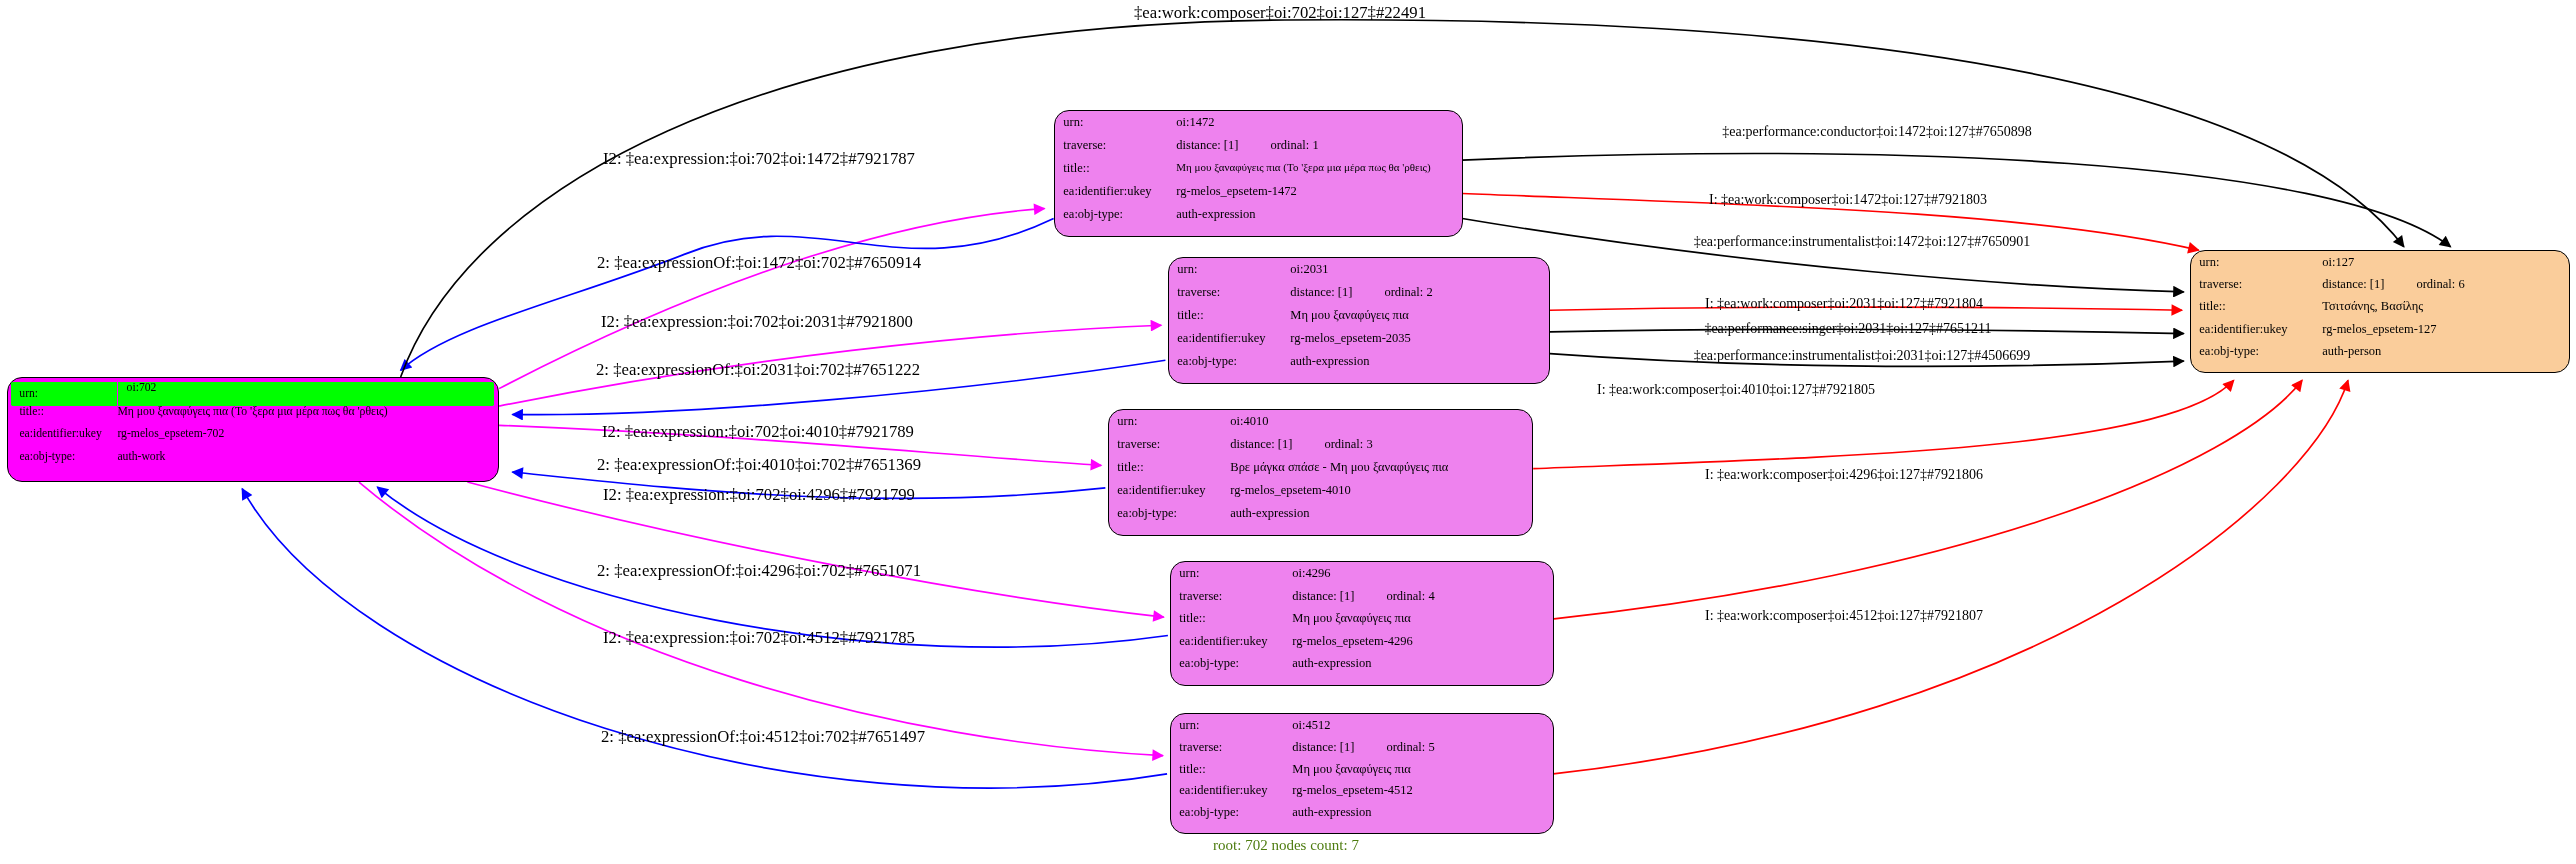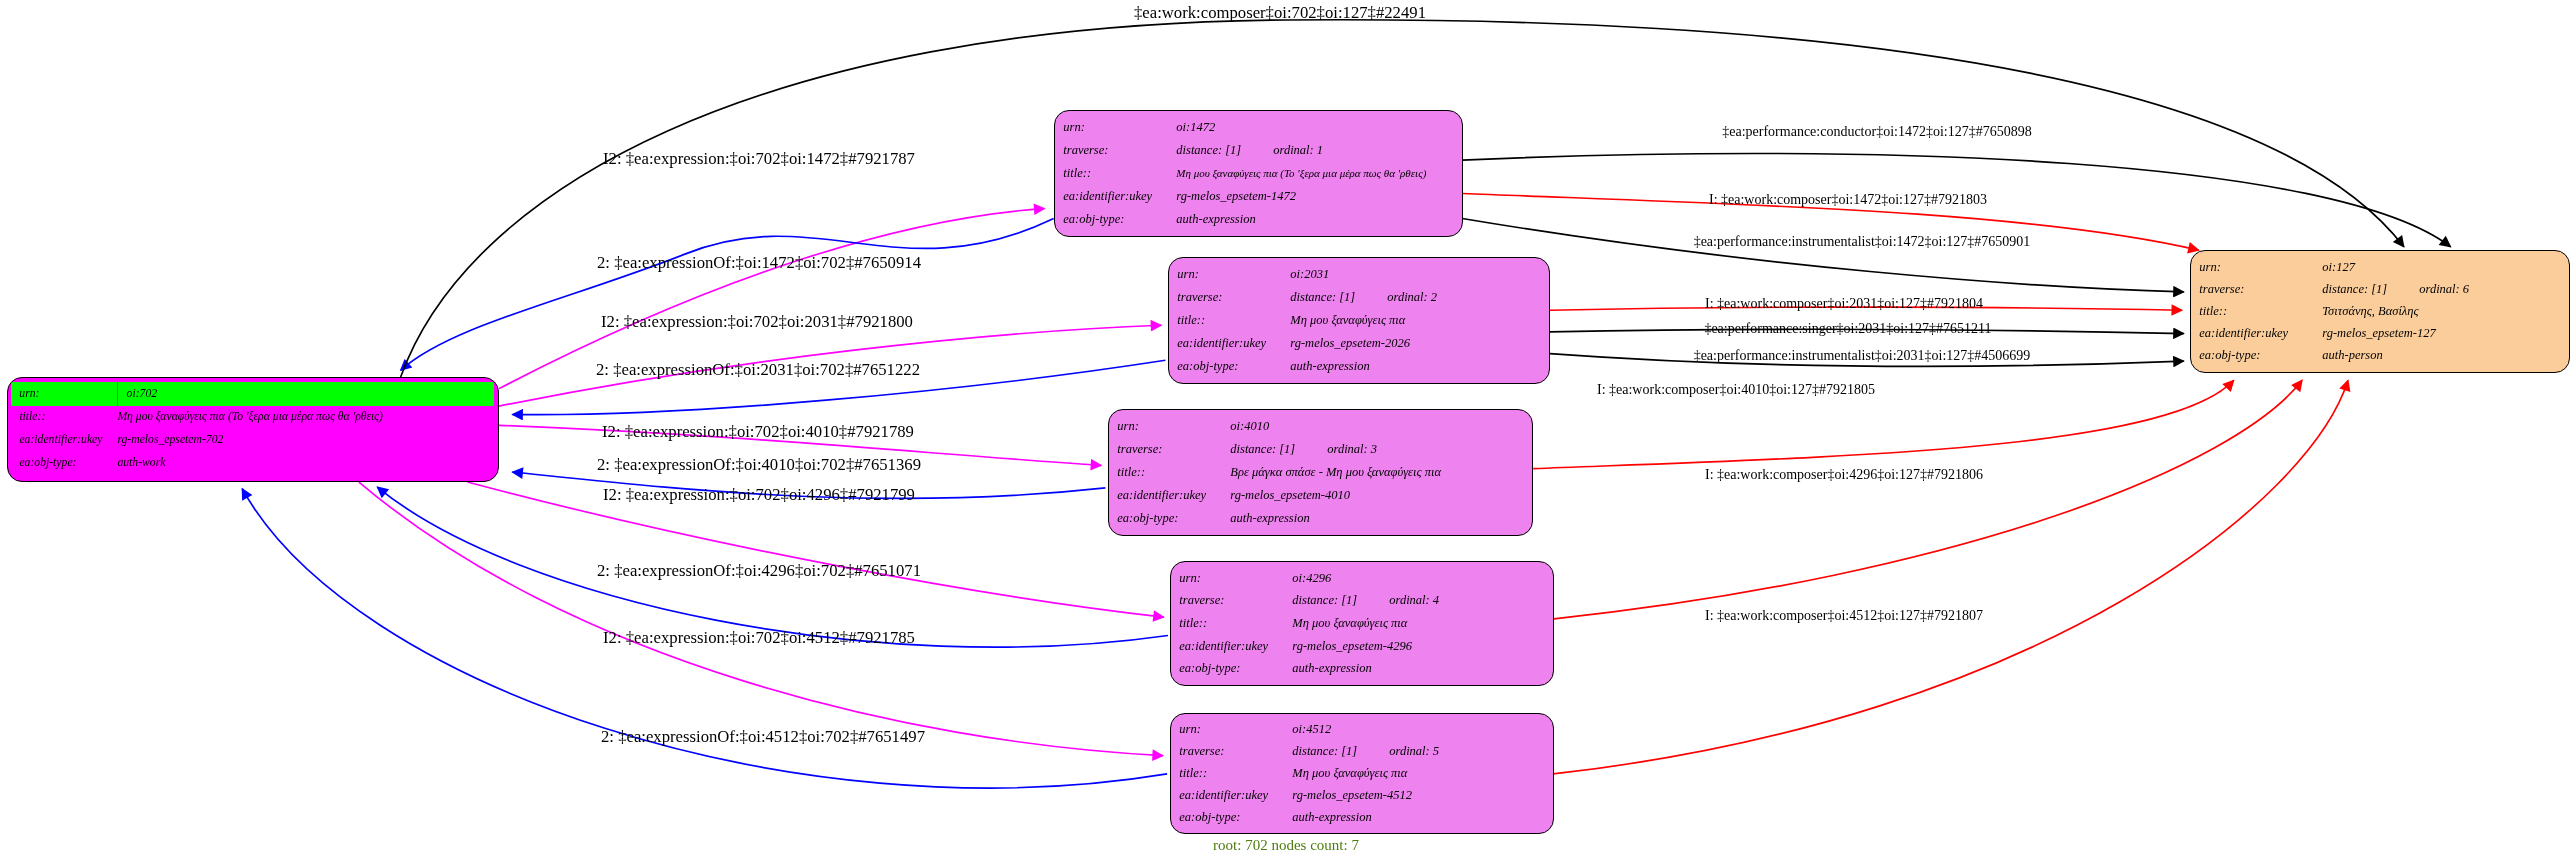--- a/index.html
+++ b/index.html
@@ -13,21 +13,21 @@
   .e-magenta{stroke:#ff00ff;}
   .e-blue{stroke:#0000ff;}
   .e-red{stroke:#ff0000;}
 
   .node{
     position:absolute;z-index:3;box-sizing:border-box;
     border:1.7px solid #000;border-radius:15px;
     display:flex;flex-direction:column;justify-content:center;
     padding:5px 8.3px;
   }
-  .node .row{display:flex;align-items:center;flex:1;line-height:1.05;font-style:italic;}
+  .node .row{display:flex;align-items:flex-start;flex:1;line-height:1.05;}
   .node .key{flex:none;}
   .node .val{white-space:nowrap;}
   .node .val2{margin-left:32px;white-space:nowrap;}
 
   .work{background:#ff00ff;font-size:11.7px;padding:4.2px 0 6.7px 0;}
   .work .row{padding:0 11.7px;}
   .work .key{width:98px;}
   .work .row-urn{background:#00ff00;margin:0 3.3px;border-radius:1.7px;flex:none;height:23.4px;padding:0 8.3px;}
   .work .row-urn .key{width:98px;border-right:1.7px solid #ff00ff;height:100%;display:flex;align-items:center;}
   .work .row-urn .val{padding-left:8.3px;}
@@ -166,21 +166,21 @@
     <span class="key">traverse:</span>
     <span class="val">distance: [1]</span>
     <span class="val2">ordinal: 2</span>
   </div>
   <div class="row">
     <span class="key">title::</span>
     <span class="val">Μη μου ξαναφύγεις πια</span>
   </div>
   <div class="row">
     <span class="key">ea:identifier:ukey</span>
-    <span class="val">rg-melos_epsetem-2026</span>
+    <span class="val">rg-melos_epsetem-2035</span>
   </div>
   <div class="row">
     <span class="key">ea:obj-type:</span>
     <span class="val">auth-expression</span>
   </div>
 </div>
 
 <div class="node expr" style="left:1108px;top:409px;width:425px;height:127px">
   <div class="row">
     <span class="key">urn:</span>

